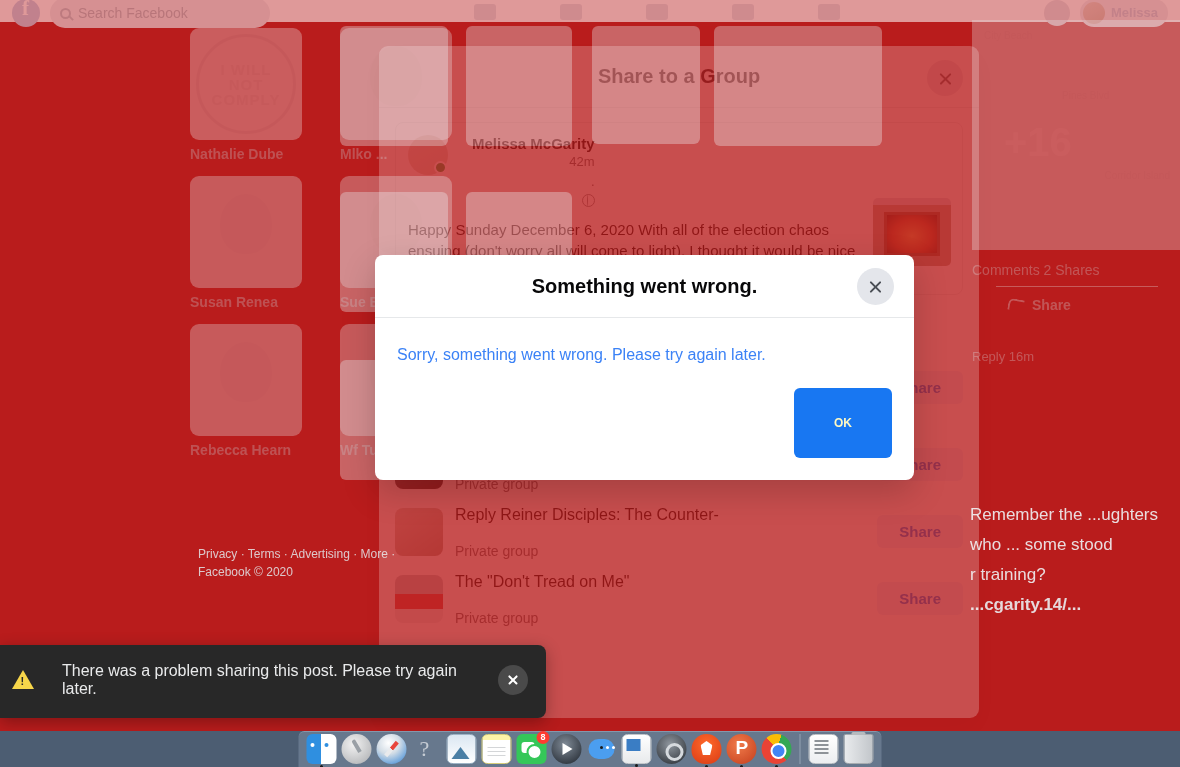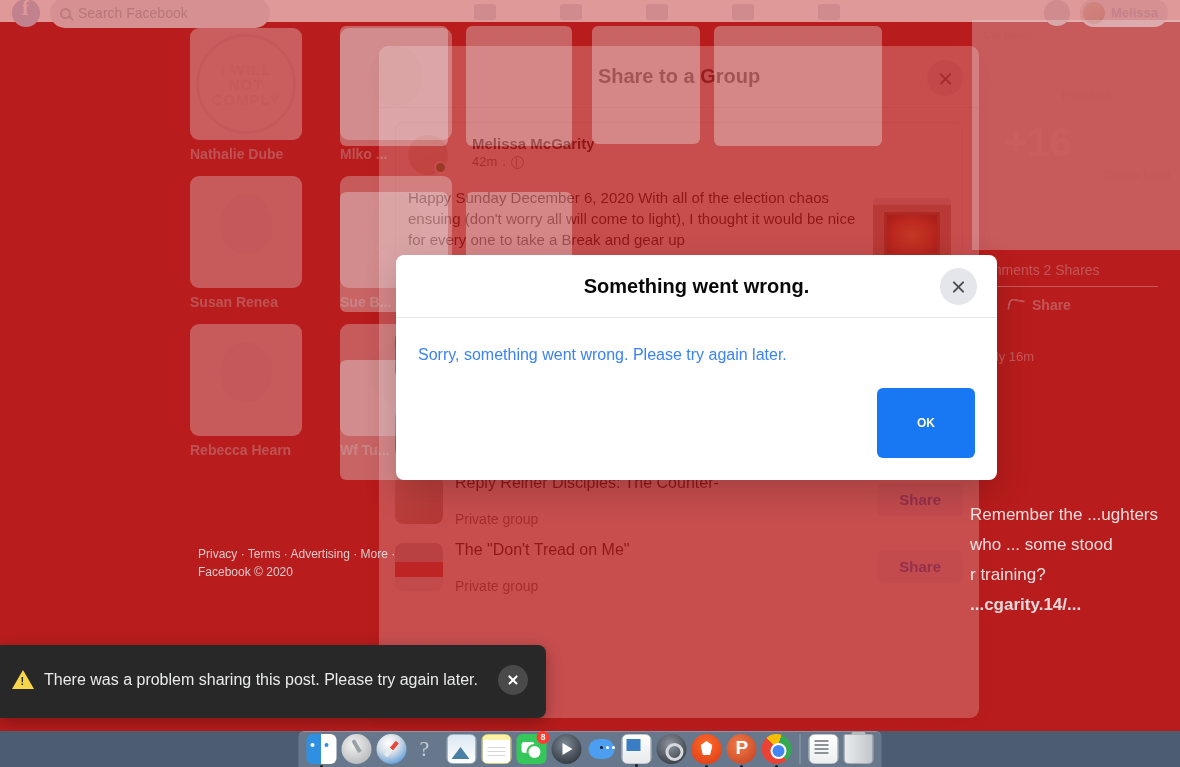--- a/index.html
+++ b/index.html
@@ -325,21 +325,21 @@
   }
   .pc-av::after {
     content: ""; position: absolute;
     right: 1px; bottom: 1px; width: 9px; height: 9px;
     border-radius: 50%; background: #31a24c;
     border: 2px solid #fff;
   }
   .pc-name { font-size: 15px; font-weight: bold; color: #050505; }
   .pc-meta {
     font-size: 13px; color: #65676b;
-    display: flex; align-items: flex-end; gap: 5px; margin-top: 2px;
+    display: flex; align-items: flex-end; gap: 5px; margin-top: 2px; flex-direction: column;
   }
   .globe {
     width: 13px; height: 13px; border-radius: 50%;
     border: 1.4px solid #8a8d91; position: relative;
   }
   .globe::after {
     content: ""; position: absolute;
     left: 4.5px; top: -1px; width: 2px; height: 13px;
     border-left: 1.2px solid #8a8d91; border-radius: 50%;
   }
@@ -402,22 +402,22 @@
     font-weight: bold;
     border: none;
     border-radius: 6px;
     padding: 8px 22px;
     flex: 0 0 auto;
   }
 
   
   .err-dialog {
     position: absolute;
-    left: 396px; top: 255px;
-    width: 601px;
+    left: 375px; top: 255px;
+    width: 539px;
     background: #ffffff;
     border-radius: 8px;
     box-shadow: 0 12px 34px rgba(0,0,0,0.18);
     overflow: hidden;
     z-index: 40;
   }
   .err-head {
     height: 63px;
     display: flex;
     align-items: center;
@@ -468,21 +468,21 @@
   
   .toast {
     position: absolute;
     left: 0; top: 645px;
     width: 546px;
     height: 73px;
     background: #282828;
     border-radius: 0 8px 8px 0;
     display: flex;
     align-items: center;
-    gap: 10px;
+    gap: 28px;
     padding: 0 18px 4px 12px;
     z-index: 50;
     box-shadow: 0 4px 16px rgba(0,0,0,0.3);
   }
   .warn-tri {
     width: 0; height: 0; flex: 0 0 auto;
     border-left: 11px solid transparent;
     border-right: 11px solid transparent;
     border-bottom: 19px solid #f7d64a;
     position: relative;

